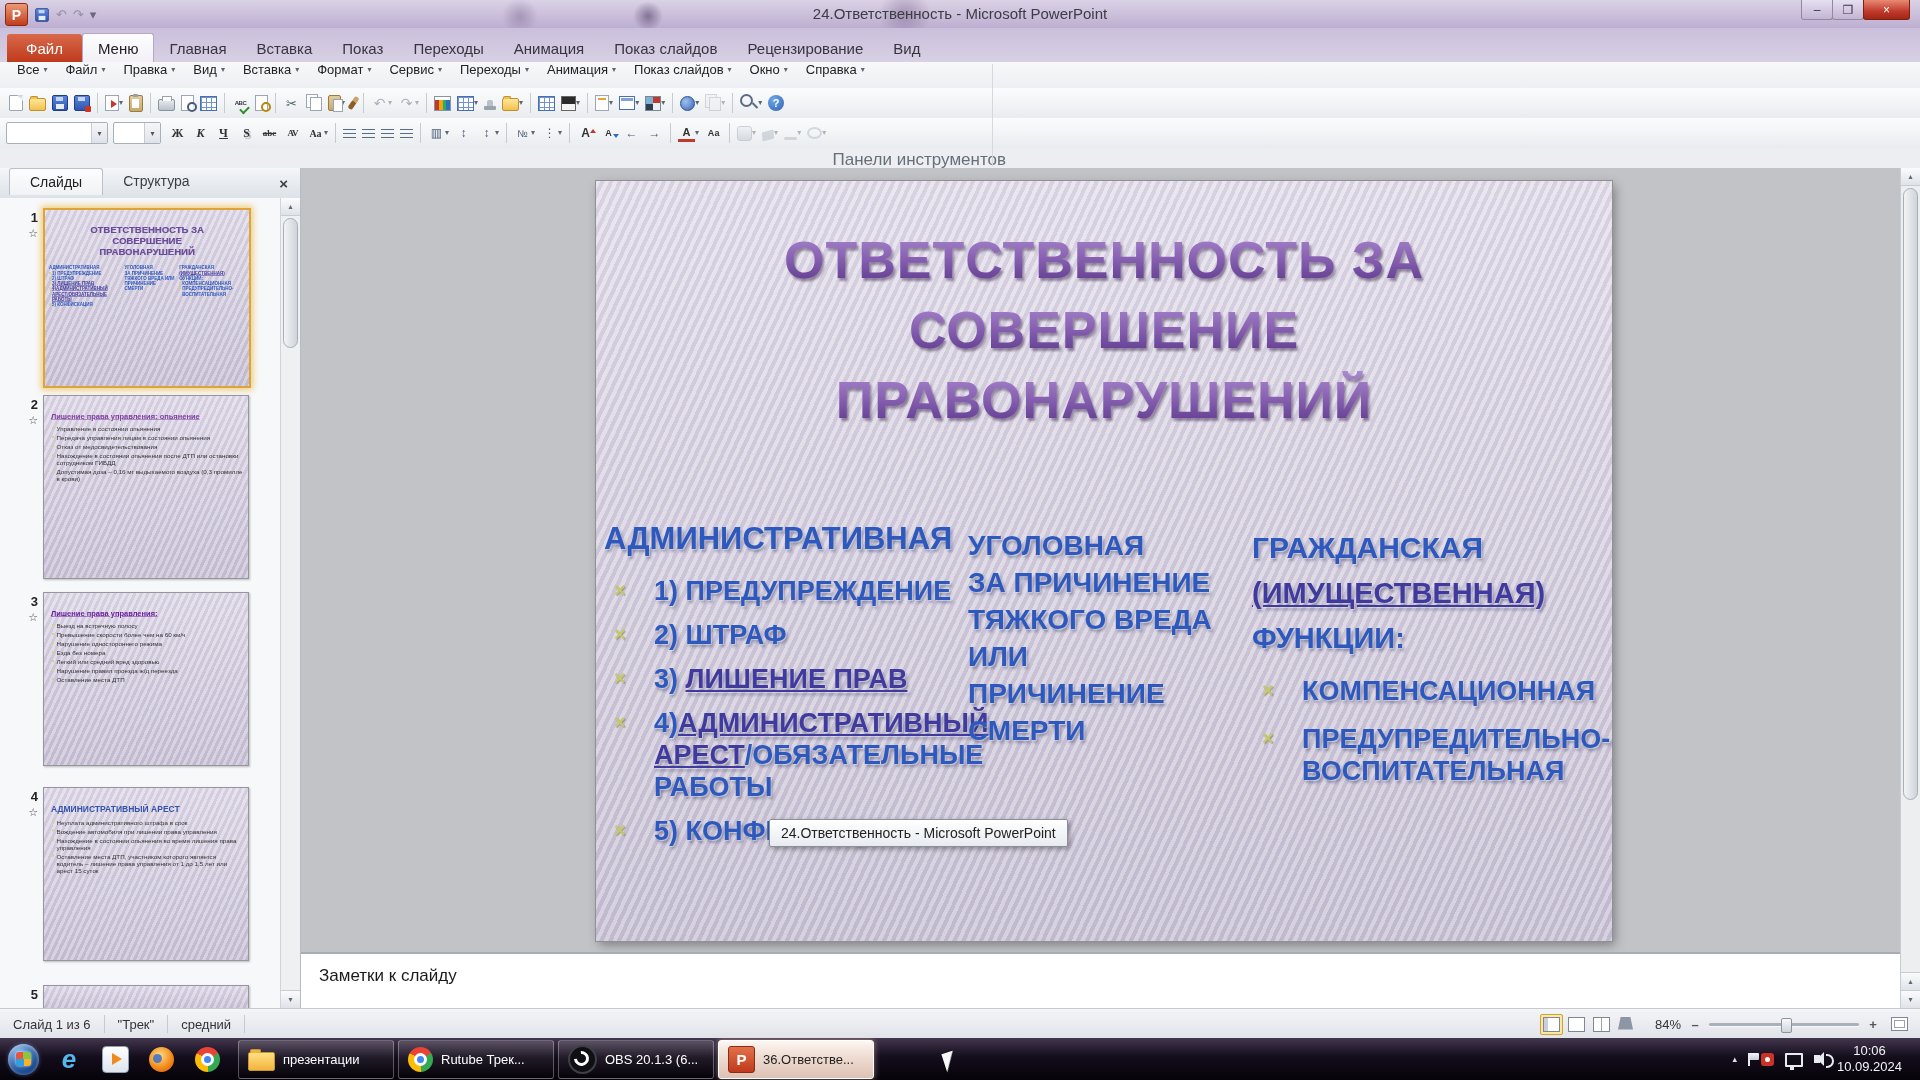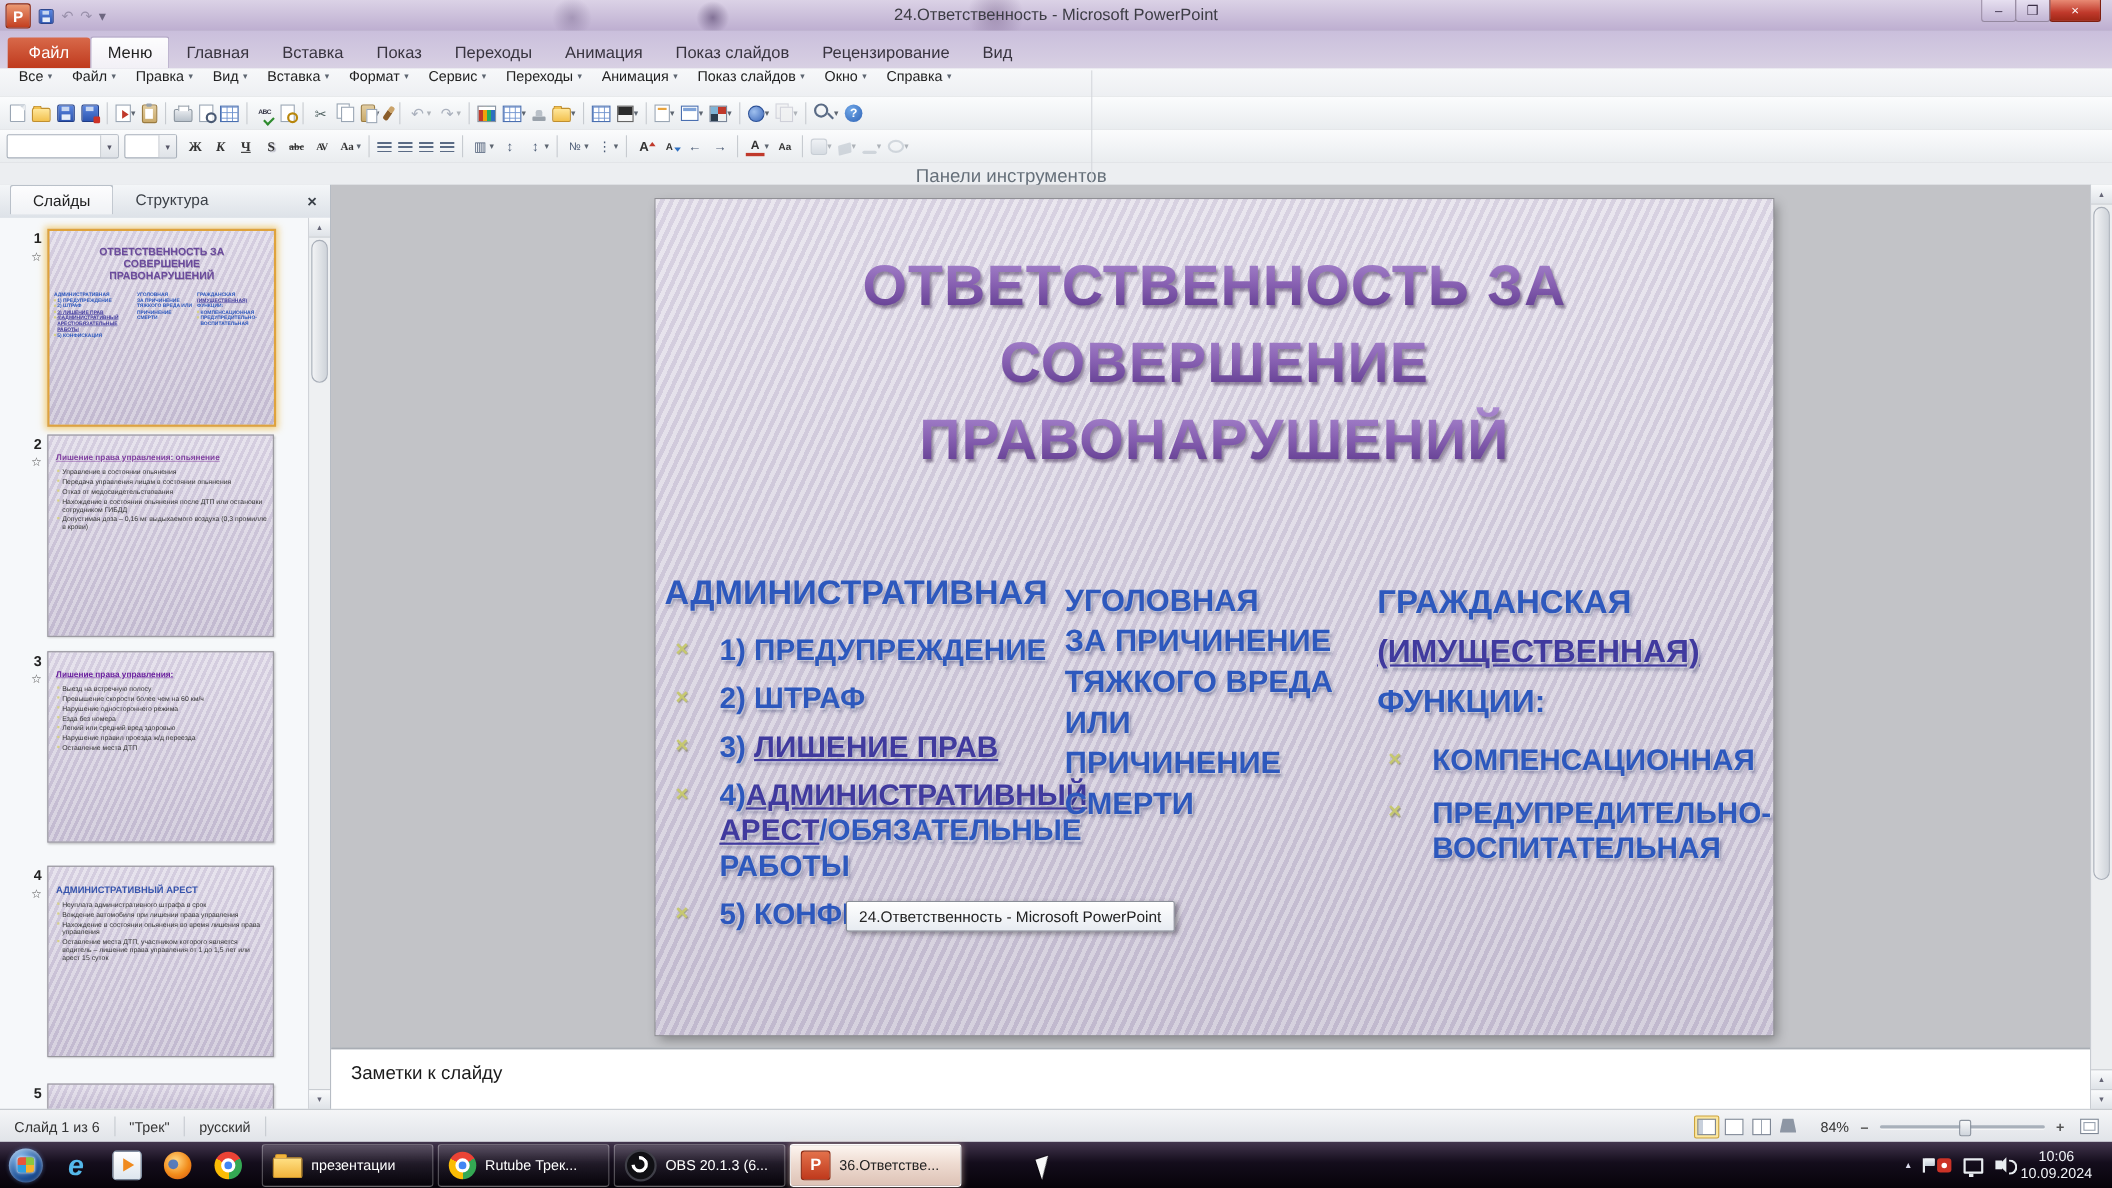--- a/index.html
+++ b/index.html
@@ -833,21 +833,21 @@
     <div class="vs-nav">
       <div class="vs-btn">▴</div>
       <div class="vs-btn">▾</div>
     </div>
   </div>
 
   <div class="statusbar">
     <div style="display:flex">
         <div class="sseg">Слайд 1 из 6</div>
         <div class="sseg">"Трек"</div>
-        <div class="sseg">русский</div>
+        <div class="sseg">средний</div>
       </div>
     <div class="sright">
       <div style="display:flex">
           <div class="vbtn active">
             <div class="v-ic v-normal"></div>
           </div>
           <div class="vbtn">
             <div class="v-ic v-sorter"></div>
           </div>
           <div class="vbtn">

